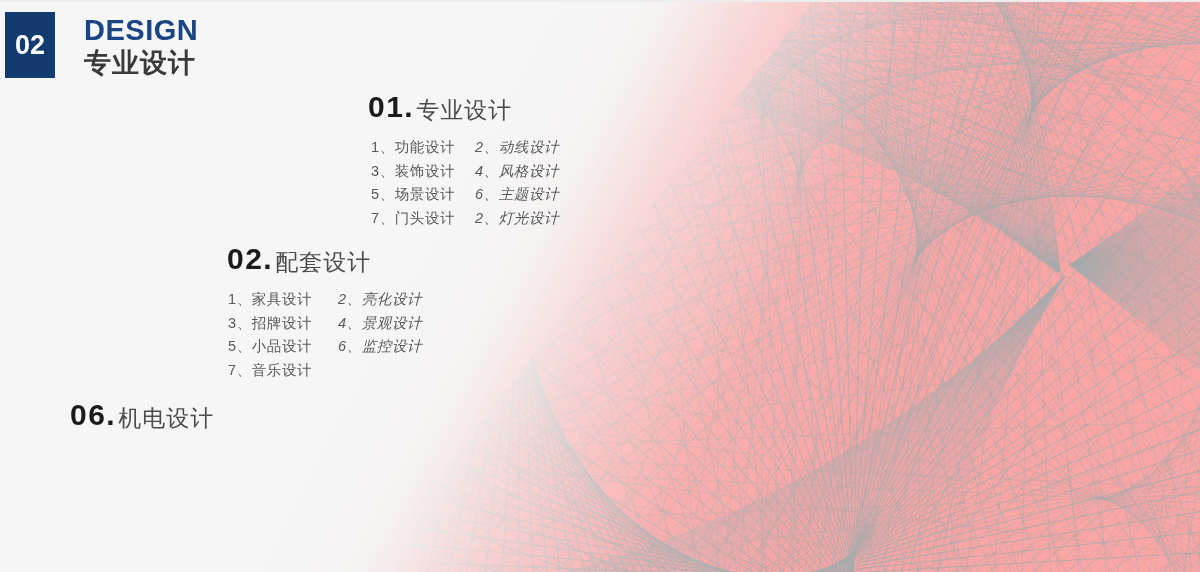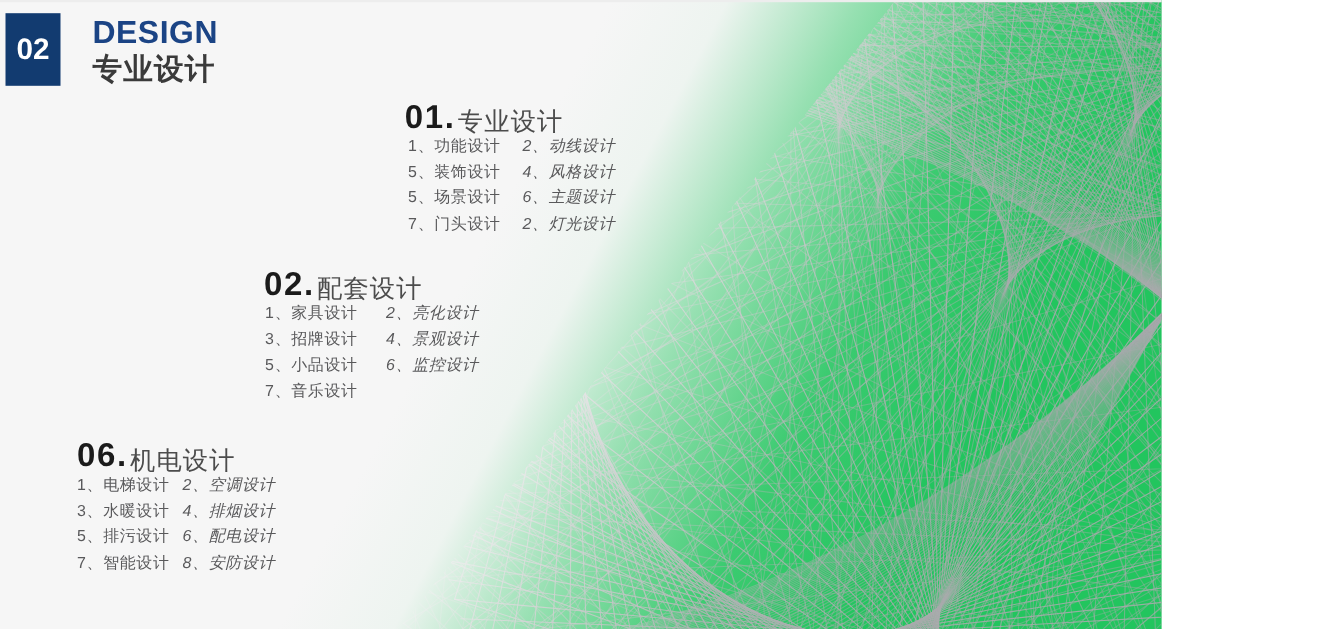--- a/index.html
+++ b/index.html
@@ -5,23 +5,23 @@
 <style>
   html, body {
     margin: 0;
     padding: 0;
     background: #ffffff;
   }
   * { box-sizing: border-box; }
 
   .slide {
     position: relative;
-    width: 1056px;
+    width: 1200px;
     height: 572px;
-    background: #22c55e;
+    background: #fca5a5;
     overflow: hidden;
     font-family: "Liberation Sans", "DejaVu Sans", sans-serif;
   }
 
   
   .top-hairline {
     position: absolute;
     left: 0; top: 0;
     width: 1200px; height: 2px;
     background: #ededed;
@@ -116,38 +116,39 @@
     color: #1b1b1b;
     letter-spacing: 1.5px;
   }
   .group-label {
     font-size: 23px;
     color: #4c4c4c;
     letter-spacing: 1px;
     margin-left: 2px;
   }
   .group-rows {
+    margin-top: 14px;
   }
   .group-row {
     display: flex;
     white-space: nowrap;
     font-size: 14.5px;
     color: #59595b;
     letter-spacing: 0.6px;
     line-height: 23.5px;
   }
   .cell {
     display: inline-block;
   }
   .cell.col1 { width: 102px; }
   .cell.col2 { width: auto; font-style: italic; }
 
   
   #group-01 { left: 368px; top: 92px; }
-  #group-02 { left: 240px; top: 244px; }
+  #group-02 { left: 227px; top: 244px; }
   #group-03 { left: 70px; top: 400px; }
 
   #group-01 .group-rows { margin-left: 3px; }
   #group-02 .group-rows { margin-left: 1px; }
   #group-03 .group-rows { margin-left: 0px; }
 
   #group-01 .cell.col1 { width: 104px; }
   #group-02 .cell.col1 { width: 110px; }
   #group-03 .cell.col1 { width: 96px; }
 </style>
@@ -1409,21 +1410,21 @@
     <div class="group-title">
       <span class="group-index">01.</span>
       <span class="group-label">专业设计</span>
     </div>
     <div class="group-rows">
       <div class="group-row">
         <span class="cell col1">1、功能设计</span>
         <span class="cell col2">2、动线设计</span>
       </div>
       <div class="group-row">
-        <span class="cell col1">5、装饰设计</span>
+        <span class="cell col1">3、装饰设计</span>
         <span class="cell col2">4、风格设计</span>
       </div>
       <div class="group-row">
         <span class="cell col1">5、场景设计</span>
         <span class="cell col2">6、主题设计</span>
       </div>
       <div class="group-row">
         <span class="cell col1">7、门头设计</span>
         <span class="cell col2">2、灯光设计</span>
       </div>
@@ -1453,33 +1454,15 @@
         <span class="cell col2"></span>
       </div>
     </div>
   </div>
 
   <div class="group" id="group-03">
     <div class="group-title">
       <span class="group-index">06.</span>
       <span class="group-label">机电设计</span>
     </div>
-    <div class="group-rows">
-      <div class="group-row">
-        <span class="cell col1">1、电梯设计</span>
-        <span class="cell col2">2、空调设计</span>
-      </div>
-      <div class="group-row">
-        <span class="cell col1">3、水暖设计</span>
-        <span class="cell col2">4、排烟设计</span>
-      </div>
-      <div class="group-row">
-        <span class="cell col1">5、排污设计</span>
-        <span class="cell col2">6、配电设计</span>
-      </div>
-      <div class="group-row">
-        <span class="cell col1">7、智能设计</span>
-        <span class="cell col2">8、安防设计</span>
-      </div>
-    </div>
   </div>
 
 </div>
 
 </body></html>

